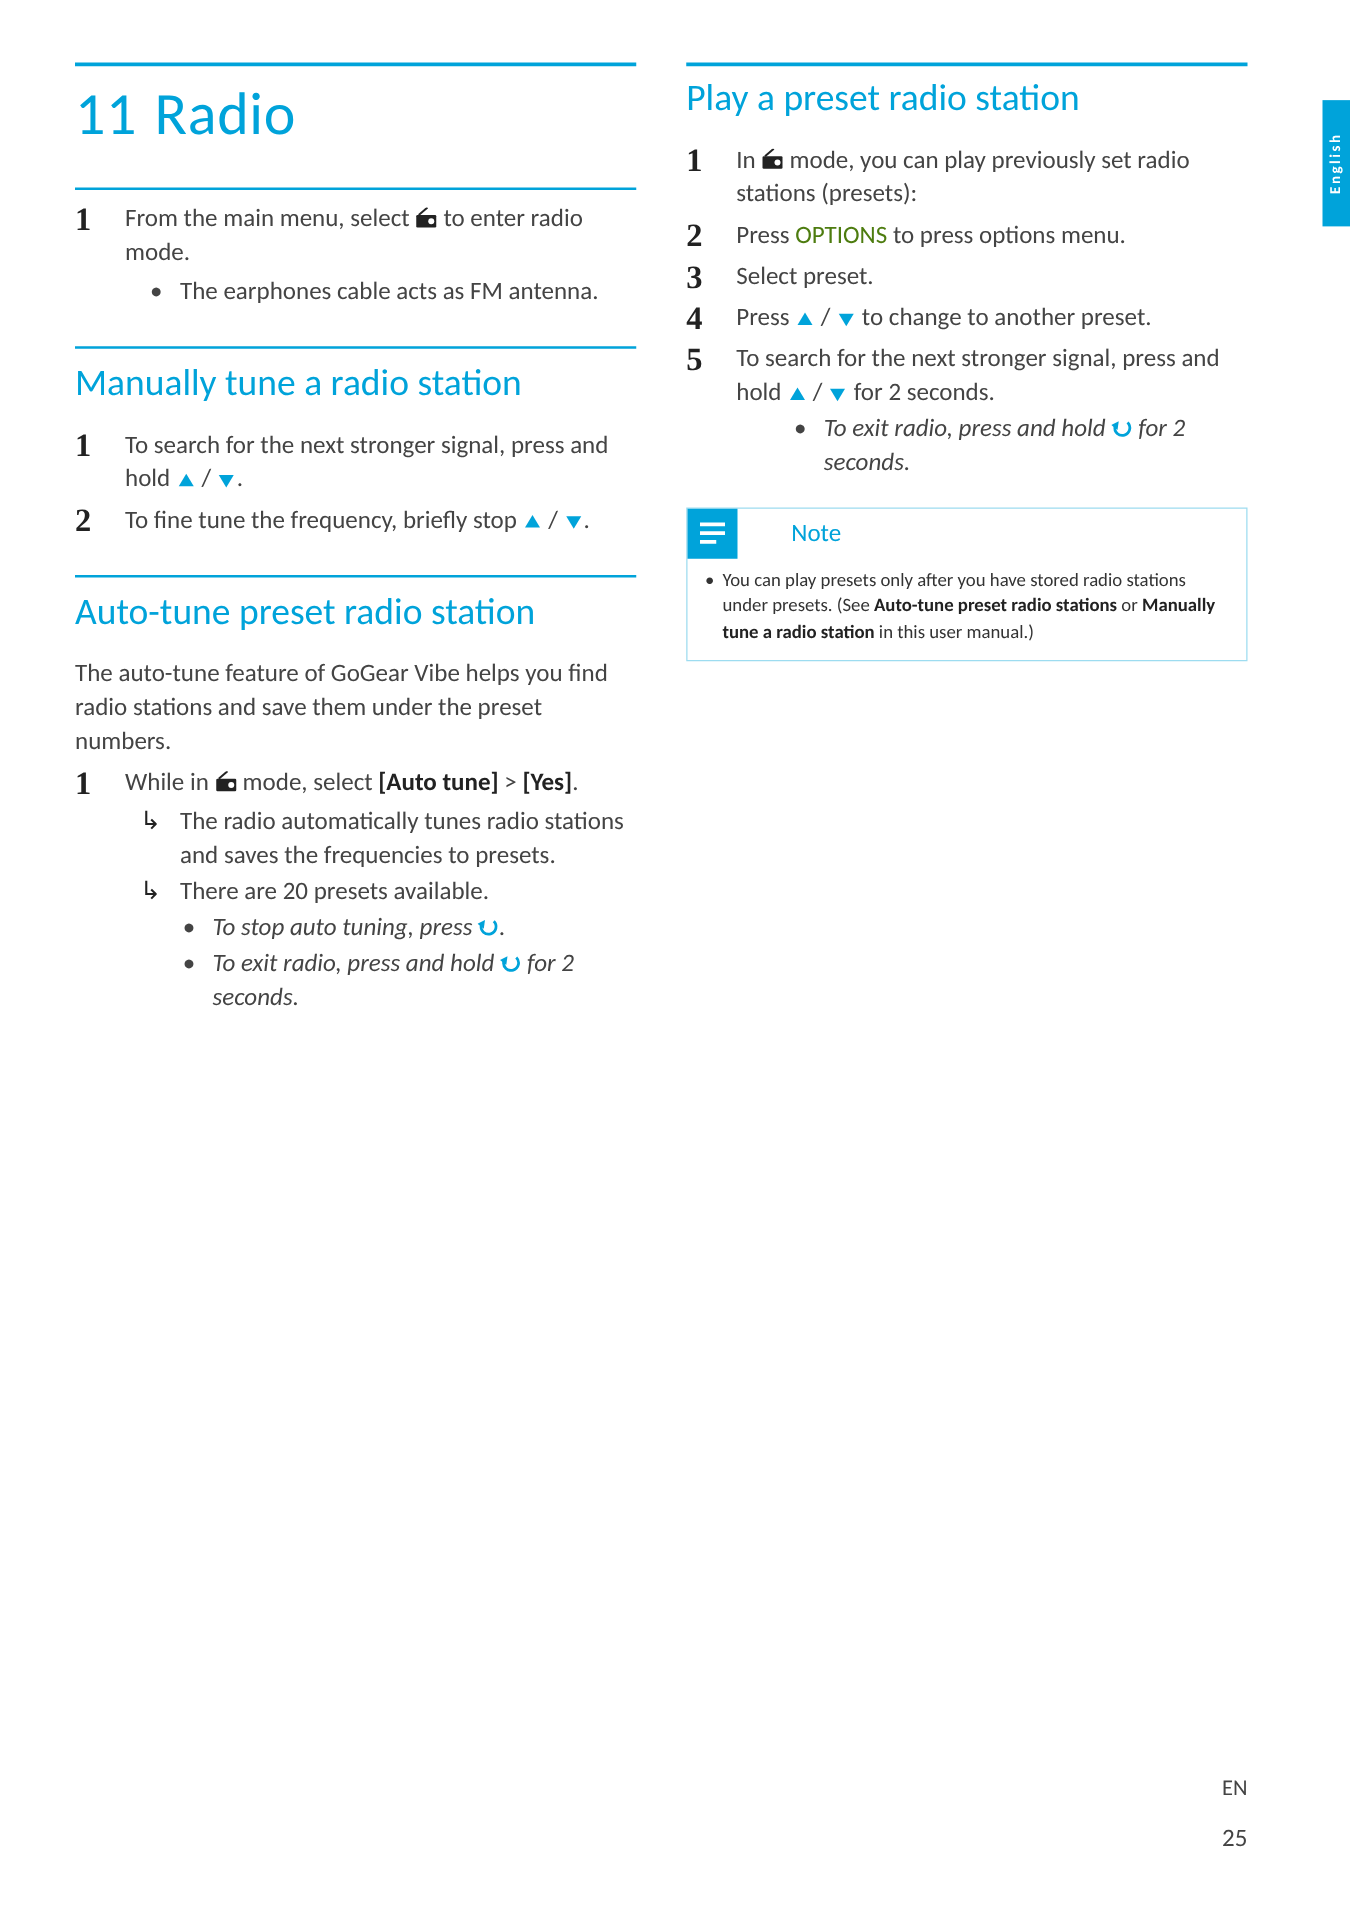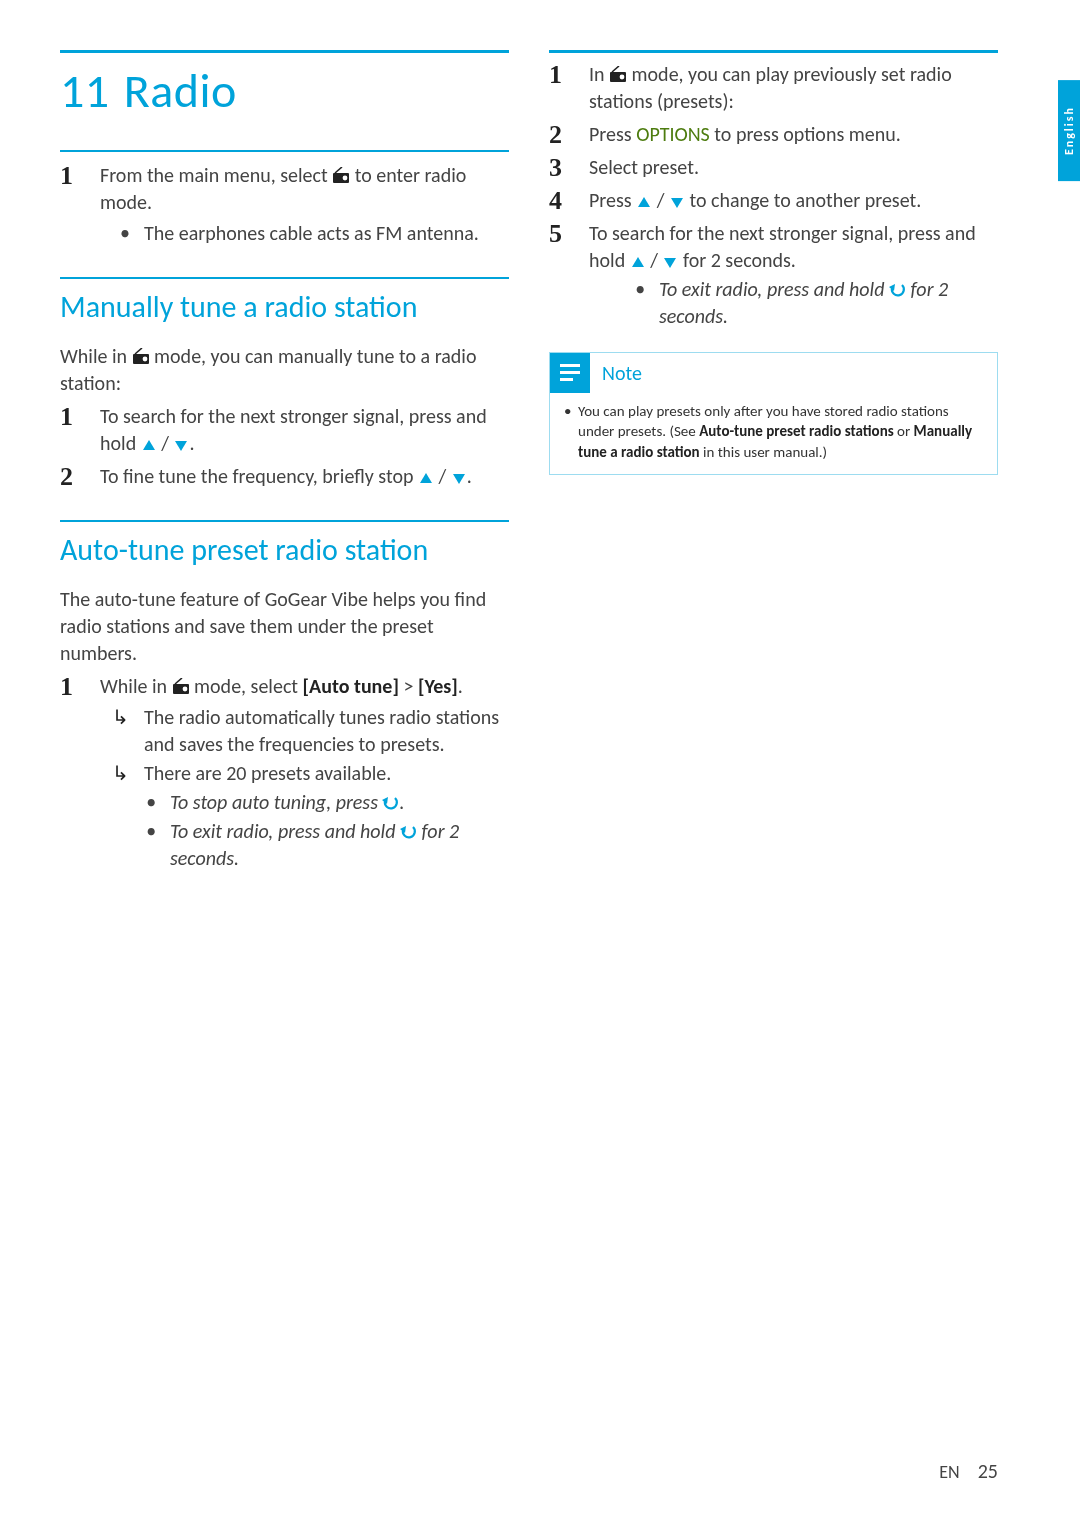--- a/index.html
+++ b/index.html
@@ -140,21 +140,21 @@
   }
   .note-icon {
     width: 40px;
     height: 40px;
     background: #00a3da;
     display: flex;
     align-items: center;
     justify-content: center;
     flex-shrink: 0;
   }
-  .note-title { color: #00a3da; font-size: 20px; }
+  .note-title { color: #00a3da; font-size: 20px; margin-left: 31px; }
   .note-body {
     font-size: 15px;
     line-height: 1.35;
     color: #333;
     padding: 0 16px 0 28px;
     position: relative;
   }
   .note-body::before {
     content: "•";
     position: absolute;
@@ -176,21 +176,22 @@
     text-align: center;
   }
   .footer {
     position: absolute;
     bottom: 44px;
     right: 82px;
     font-size: 18px;
     color: #444;
     display: flex;
     gap: 18px;
-    align-items: flex-end;
+    align-items: center;
+    flex-direction: column;
   }
   .footer .pn { font-size: 20px; }
 </style>
 </head>
 <body>
 
 <svg width="0" height="0" style="position:absolute">
   <defs>
     <g id="svg-radio">
       <rect x="1" y="6" width="16" height="10" rx="1" fill="#222"></rect>
@@ -232,25 +233,20 @@
               <use href="#svg-radio"></use>
             </svg></span><span> to enter radio mode.</span>
         <ul class="sub">
           <li class="bullet">The earphones cable acts as FM antenna.</li>
         </ul>
       </li>
     </ol>
 
     <div class="section-rule"></div>
     <h2 class="section">Manually tune a radio station</h2>
-    <p class="body">
-      <span>While in </span><span class="icon"><svg width="18" height="17">
-            <use href="#svg-radio"></use>
-          </svg></span><span> mode, you can manually tune to a radio station:</span>
-    </p>
     <ol class="steps">
       <li>
         <span>To search for the next stronger signal, press and hold </span><span class="icon"><svg width="16" height="14">
               <use href="#svg-up"></use>
             </svg></span><span> / </span><span class="icon"><svg width="16" height="14">
               <use href="#svg-down"></use>
             </svg></span><span>.</span>
       </li>
       <li>
         <span>To fine tune the frequency, briefly stop </span><span class="icon"><svg width="16" height="14">
@@ -284,20 +280,21 @@
                   <use href="#svg-back"></use>
                 </svg></span><span> for 2 seconds.</span>
           </li>
         </ul>
       </li>
     </ol>
   </div>
 
   <div class="col">
     <div class="chapter-rule"></div>
+    <h2 class="section" style="margin-top:6px">Play a preset radio station</h2>
     <ol class="steps">
       <li>
         <span>In </span><span class="icon"><svg width="18" height="17">
               <use href="#svg-radio"></use>
             </svg></span><span> mode, you can play previously set radio stations (presets):</span>
       </li>
       <li>
         <span>Press </span><span class="kw">OPTIONS</span><span> to press options menu.</span>
       </li>
       <li>Select preset.</li>

